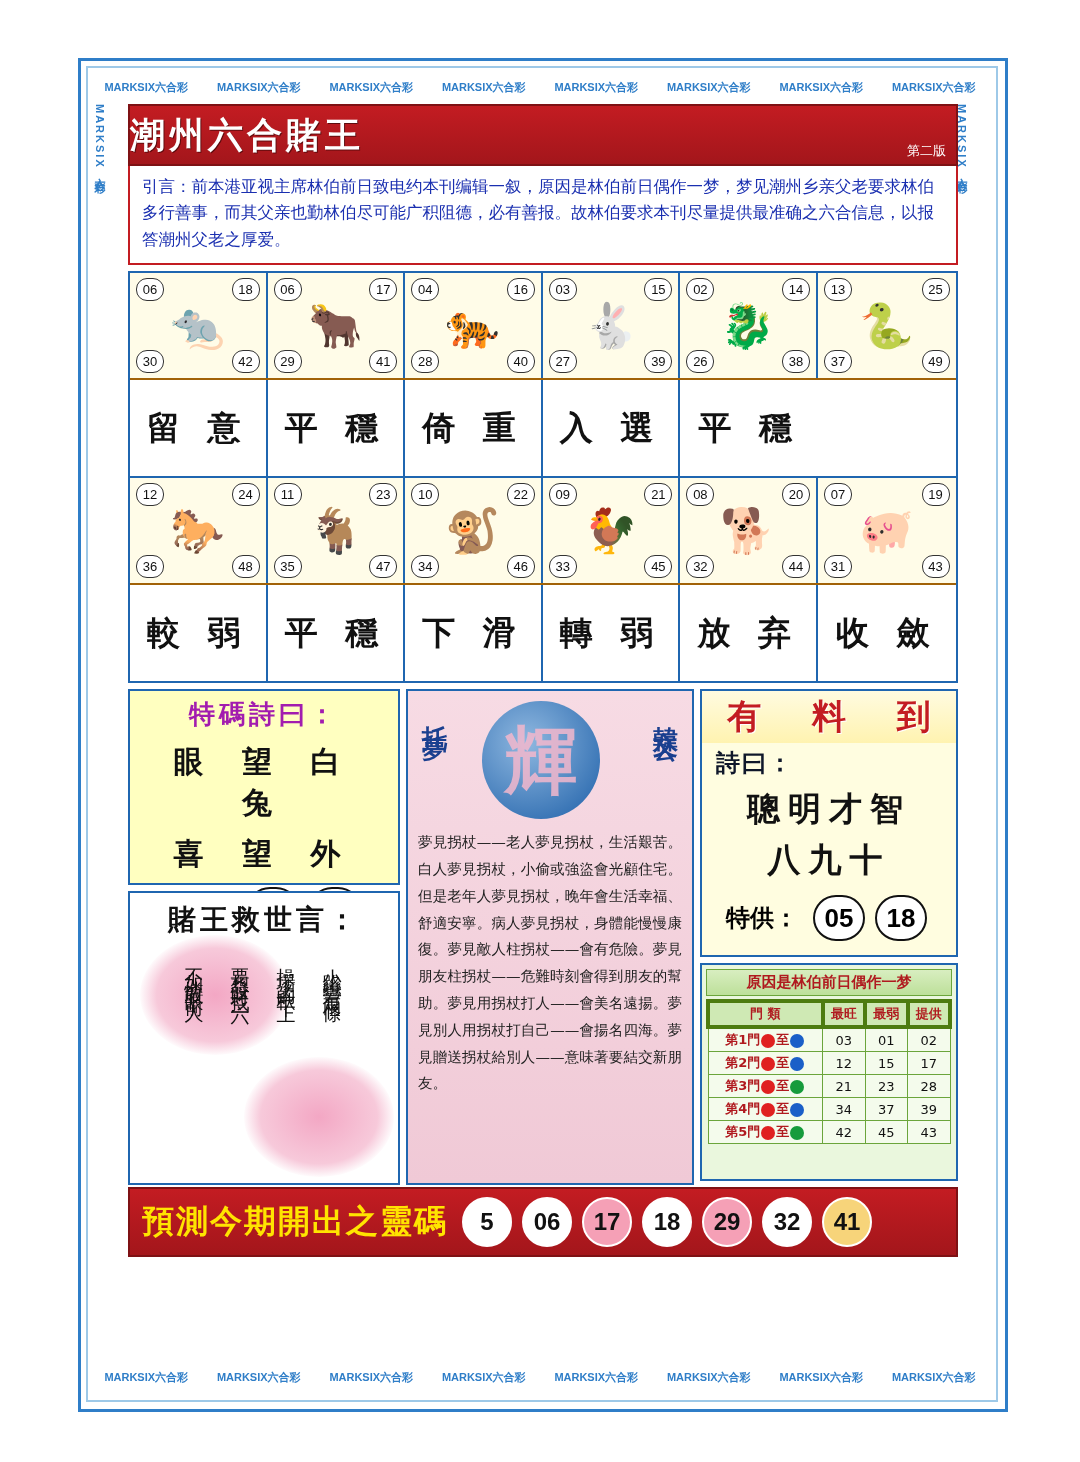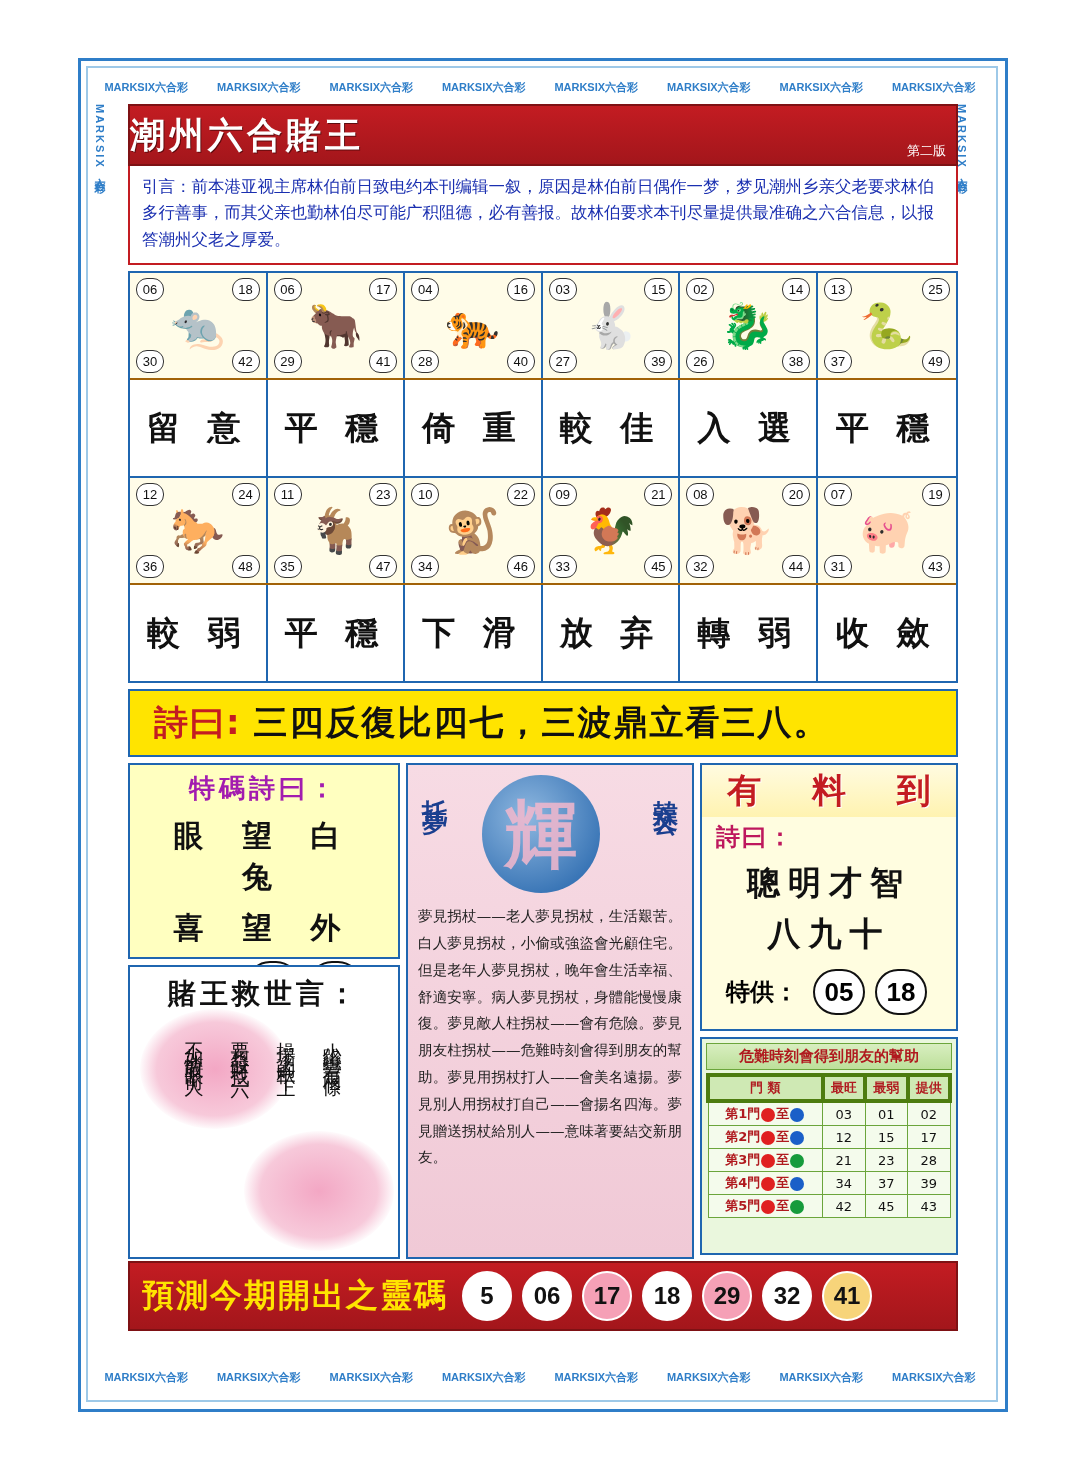--- a/index.html
+++ b/index.html
@@ -72,21 +72,21 @@
   .col-mid .dream{height:492px;border:2px solid #1f66b0;background:linear-gradient(#f7dbe4,#f0c9d6);position:relative;overflow:hidden;}
   .dream .yy{position:absolute;left:74px;top:10px;width:118px;height:118px;border-radius:50%;background:radial-gradient(circle at 38% 35%,#8fb8e0,#1d5fa8);}
   .dream .yy-glyph{position:absolute;left:74px;top:16px;width:118px;height:110px;display:flex;align-items:center;justify-content:center;color:#f3b8cd;font-size:74px;font-weight:bold;font-family:"DejaVu Sans",sans-serif;opacity:.85;}
   .dream .l-v{position:absolute;left:10px;top:14px;writing-mode:vertical-rl;text-orientation:upright;color:#1a3f8f;font-size:25px;font-weight:bold;letter-spacing:10px;font-family:"DejaVu Serif",serif;}
   .dream .r-v{position:absolute;right:10px;top:14px;writing-mode:vertical-rl;text-orientation:upright;color:#1a3f8f;font-size:25px;font-weight:bold;letter-spacing:6px;font-family:"DejaVu Serif",serif;}
   .dream .body{position:absolute;left:10px;right:10px;top:138px;bottom:8px;color:#222;font-size:14.5px;line-height:1.85;font-family:"DejaVu Serif",serif;text-align:justify;}
 
   .box-youliao{height:268px;border:2px solid #1f66b0;background:#fffde0;position:relative;box-sizing:border-box;}
   .yl-head{display:flex;align-items:center;justify-content:space-around;height:52px;background:linear-gradient(#fffbe0,#fff3b0);}
   .yl-head span{font-size:34px;font-weight:bold;color:#c31c22;font-family:"DejaVu Sans",sans-serif;text-shadow:1px 1px 0 #fff;}
-  .yl-sub{margin-top:4px;padding-left:14px;color:#be185d;font-size:24px;font-weight:bold;font-family:"DejaVu Sans",sans-serif;letter-spacing:2px;}
+  .yl-sub{margin-top:4px;padding-left:14px;color:#0f172a;font-size:24px;font-weight:bold;font-family:"DejaVu Sans",sans-serif;letter-spacing:2px;}
   .yl-p1,.yl-p2{text-align:center;color:#111;font-weight:bold;font-family:"DejaVu Sans",sans-serif;}
   .yl-p1{font-size:33px;letter-spacing:8px;margin-top:8px;}
   .yl-p2{font-size:33px;letter-spacing:8px;margin-top:6px;}
   .yl-row{display:flex;align-items:center;justify-content:center;margin-top:12px;}
   .yl-row .lab{font-size:24px;font-weight:bold;margin-right:10px;font-family:"DejaVu Sans",sans-serif;}
 
   .box-table{height:218px;margin-top:6px;border:2px solid #1f66b0;background:#eaf7dd;box-sizing:border-box;padding:4px;}
   .tb-title{background:linear-gradient(#d8eec0,#bde09a);border:1px solid #6ba53b;text-align:center;font-size:15px;font-weight:bold;color:#b01a1f;padding:3px 0;font-family:"DejaVu Sans",sans-serif;}
   table.t{width:100%;border-collapse:collapse;margin-top:3px;font-size:13px;font-family:"DejaVu Sans",sans-serif;}
   table.t th{background:#cfe9b4;border:4px solid #4d7c0f;color:#b01a1f;font-weight:bold;padding:2px 0;}
@@ -191,21 +191,20 @@
           <span class="num bl">37</span>
           <span class="num br">49</span>
           <span class="animal">🐍</span>
         </div>
       </div>
 
       <div class="wrow">
         <div class="wcell">留 意</div>
         <div class="wcell">平 穩</div>
         <div class="wcell">倚 重</div>
-        <div class="wcell">較 佳</div>
         <div class="wcell">入 選</div>
         <div class="wcell">平 穩</div>
       </div>
 
       <div class="zrow second">
         <div class="zcell">
           <span class="num tl">12</span>
           <span class="num tr">24</span>
           <span class="num bl">36</span>
           <span class="num br">48</span>
@@ -245,31 +244,27 @@
           <span class="num bl">31</span>
           <span class="num br">43</span>
           <span class="animal">🐖</span>
         </div>
       </div>
 
       <div class="wrow">
         <div class="wcell">較 弱</div>
         <div class="wcell">平 穩</div>
         <div class="wcell">下 滑</div>
+        <div class="wcell">轉 弱</div>
         <div class="wcell">放 弃</div>
-        <div class="wcell">轉 弱</div>
         <div class="wcell">收 斂</div>
       </div>
 
     </div>
 
-    <div class="poem">
-      <span class="lbl">詩曰:</span>
-      <span class="txt">三四反復比四七，三波鼎立看三八。</span>
-    </div>
 
     <div class="mid">
 
       <div class="col col-left">
         <div class="box-tema">
           <div class="h">特碼詩曰：</div>
           <div class="l1">眼 望 白 兔</div>
           <div class="l2">喜 望 外</div>
           <div class="tema-row">
             <span class="lab">特碼：</span>
@@ -312,21 +307,21 @@
           <div class="yl-p1">聰明才智</div>
           <div class="yl-p2">八九十</div>
           <div class="yl-row">
             <span class="lab">特供：</span>
             <span class="ball-w">05</span>
             <span class="ball-w">18</span>
           </div>
         </div>
 
         <div class="box-table">
-          <div class="tb-title">危難時刻會得到朋友的幫助</div>
+          <div class="tb-title">原因是林伯前日偶作一梦</div>
           <table class="t">
             <thead>
               <tr>
                 <th>門 類</th>
                 <th>最旺</th>
                 <th>最弱</th>
                 <th>提供</th>
               </tr>
             </thead>
             <tbody>

